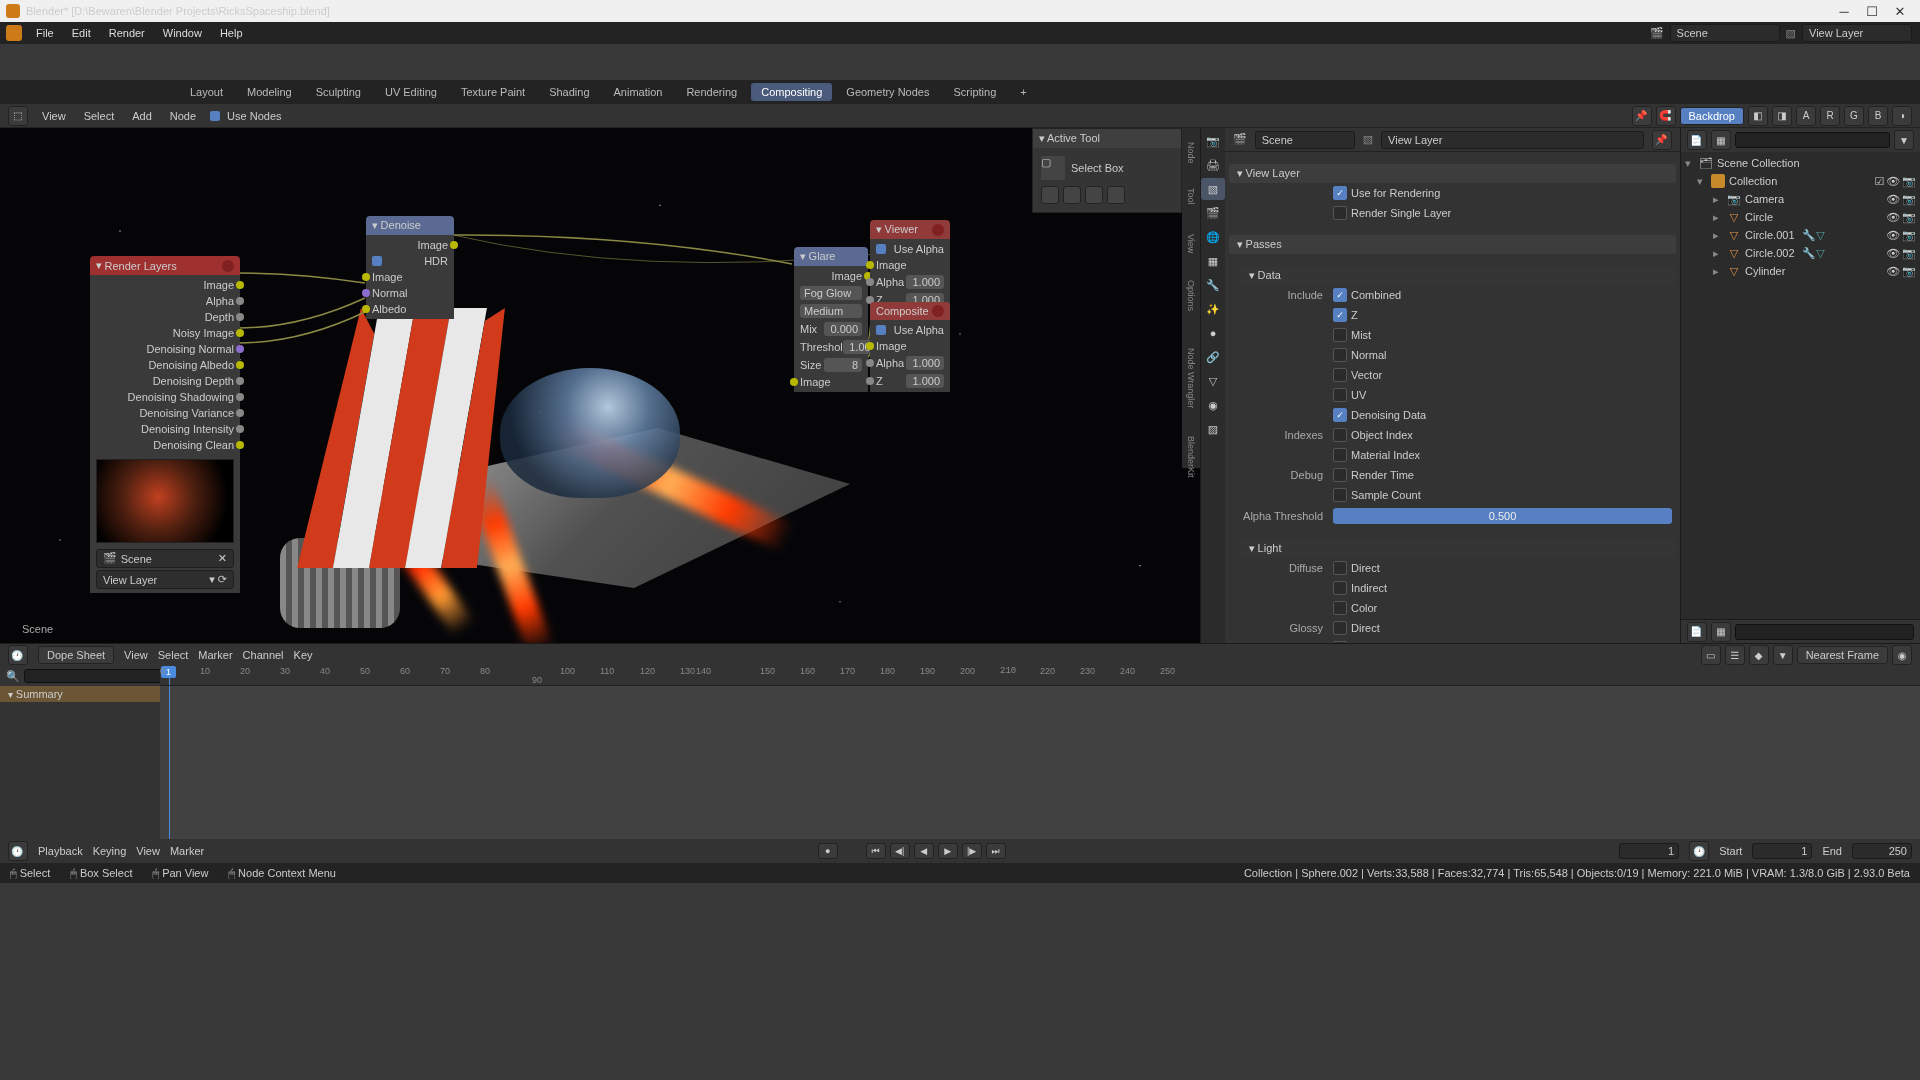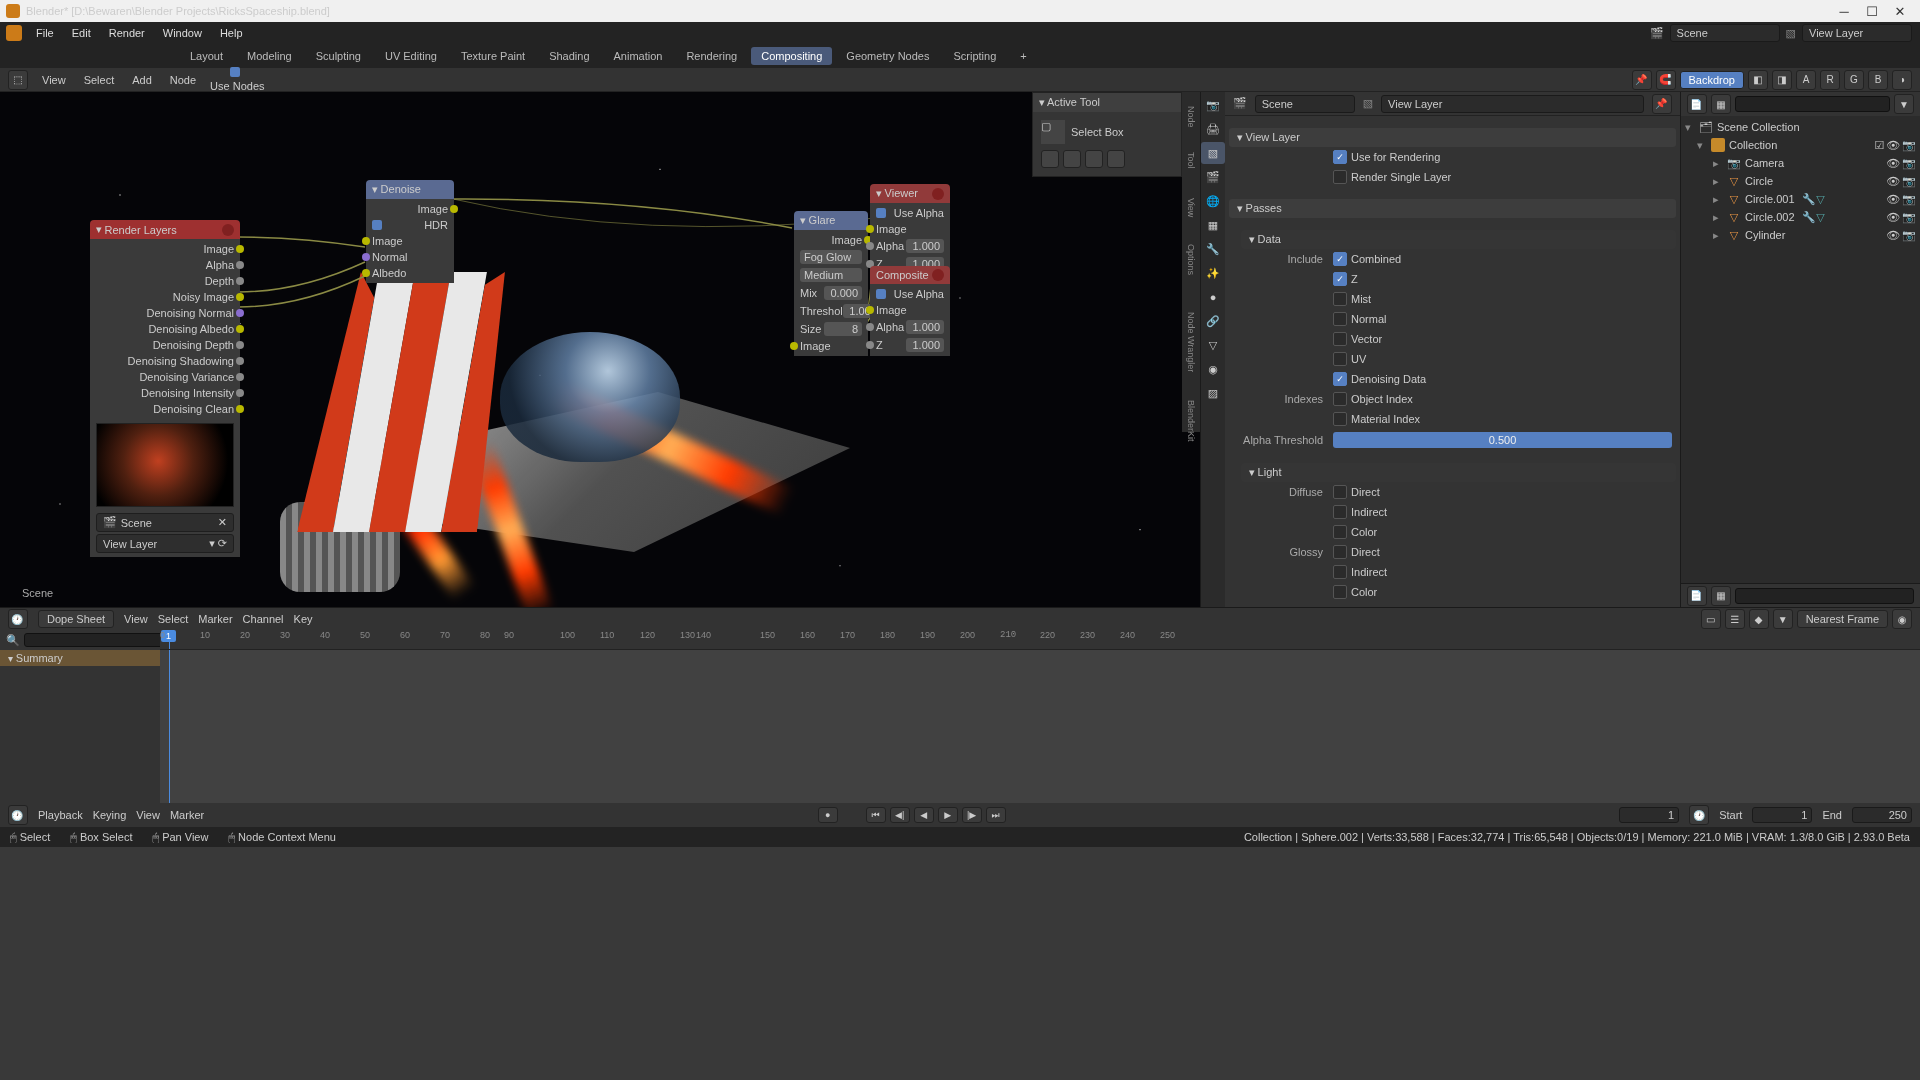--- a/index.html
+++ b/index.html
@@ -3,21 +3,21 @@
 <meta charset="utf-8">
 <style>
 * { margin:0; padding:0; box-sizing:border-box; font-family:"Segoe UI",Arial,sans-serif; font-size:11px; color:#ccc; }
 body { background:#393939; width:1920px; height:1080px; overflow:hidden; user-select:none; }
 .titlebar{height:22px;background:#f0f0f0;display:flex;align-items:center;padding:0 6px;color:#222;}
 .titlebar .spacer{flex:1;}
 .win-btn{width:28px;text-align:center;color:#333;font-size:13px;}
 .topmenu{height:22px;background:#232323;display:flex;align-items:center;padding:0 6px;gap:2px;}
 .topmenu .logo{width:16px;height:16px;background:#cc7b18;border-radius:3px;margin-right:4px;}
 .topmenu .mitem{padding:2px 8px;color:#ddd;}
-.workspace-tabs{height:24px;background:#232323;display:flex;align-items:center;padding-left:180px;gap:4px;}
+.workspace-tabs{height:24px;background:#232323;display:flex;align-items:center;padding-left:180px;gap:4px;margin-top:36px;}
 .workspace-tabs .tab{padding:3px 10px;color:#bbb;border-radius:3px;}
 .workspace-tabs .tab.active{background:#4a5a7a;color:#fff;}
 .scene-bar{position:absolute;right:8px;top:24px;display:flex;align-items:center;gap:6px;}
 .scene-bar input{background:#2b2b2b;border:1px solid #1a1a1a;color:#ccc;padding:2px 6px;width:110px;height:18px;border-radius:3px;}
 .header{height:24px;background:#333;display:flex;align-items:center;padding:0 8px;gap:10px;border-bottom:1px solid #222;}
 .header .hitem{padding:1px 4px;}
 .header .right{margin-left:auto;display:flex;gap:4px;align-items:center;}
 .btn{background:#3b3b3b;padding:2px 8px;border-radius:3px;border:1px solid #222;}
 .btn.active{background:#5680c2;color:#fff;}
 .icon-btn{width:20px;height:20px;background:#3b3b3b;border:1px solid #222;border-radius:3px;display:inline-flex;align-items:center;justify-content:center;font-size:10px;}
@@ -151,21 +151,21 @@
   <span class="tab">Scripting</span>
   <span class="tab">+</span>
 </div>
 
 <div class="header">
   <span class="icon-btn">⬚</span>
   <span class="hitem">View</span>
   <span class="hitem">Select</span>
   <span class="hitem">Add</span>
   <span class="hitem">Node</span>
-  <span style="display:flex;align-items:center;gap:3px;flex-direction:column;">
+  <span style="display:flex;align-items:center;gap:3px;">
       <span class="chk"></span>
       <span>Use Nodes</span>
     </span>
   <div class="right">
     <span class="icon-btn">📌</span>
     <span class="icon-btn">🧲</span>
     <span class="btn active">Backdrop</span>
     <span class="icon-btn">◧</span>
     <span class="icon-btn">◨</span>
     <span class="icon-btn">A</span>
@@ -492,20 +492,32 @@
         <div id="indexes">
             <div class="prop-row">
               <span class="lbl">Indexes</span>
               <span class="pchk "></span>
               <span>Object Index</span>
             </div>
             <div class="prop-row">
               <span class="lbl"></span>
               <span class="pchk "></span>
               <span>Material Index</span>
+            </div>
+          </div>
+        <div id="debug">
+            <div class="prop-row">
+              <span class="lbl">Debug</span>
+              <span class="pchk "></span>
+              <span>Render Time</span>
+            </div>
+            <div class="prop-row">
+              <span class="lbl"></span>
+              <span class="pchk "></span>
+              <span>Sample Count</span>
             </div>
           </div>
         <div class="prop-row">
             <span class="lbl">Alpha Threshold</span>
             <span class="slider">0.500</span>
           </div>
 
         <div class="prop-sec-head" style="background:#353535;margin-left:12px;">▾ <span>Light</span></div>
         <div id="diffuse">
             <div class="prop-row">
@@ -660,21 +672,21 @@
           </div>
       <span class="tl-tick" style="left: 0px;">0</span>
           <span class="tl-tick" style="left: 40px;">10</span>
           <span class="tl-tick" style="left: 80px;">20</span>
           <span class="tl-tick" style="left: 120px;">30</span>
           <span class="tl-tick" style="left: 160px;">40</span>
           <span class="tl-tick" style="left: 200px;">50</span>
           <span class="tl-tick" style="left: 240px;">60</span>
           <span class="tl-tick" style="left: 280px;">70</span>
           <span class="tl-tick" style="left: 320px;">80</span>
-          <span class="tl-tick" style="left: 344px;">90</span>
+          <span class="tl-tick" style="left: 372px; margin-top: 9px;">90</span>
           <span class="tl-tick" style="left: 400px;">100</span>
           <span class="tl-tick" style="left: 440px;">110</span>
           <span class="tl-tick" style="left: 480px;">120</span>
           <span class="tl-tick" style="left: 520px;">130</span>
           <span class="tl-tick" style="left: 536px;">140</span>
           <span class="tl-tick" style="left: 600px;">150</span>
           <span class="tl-tick" style="left: 640px;">160</span>
           <span class="tl-tick" style="left: 680px;">170</span>
           <span class="tl-tick" style="left: 720px;">180</span>
           <span class="tl-tick" style="left: 760px;">190</span>

